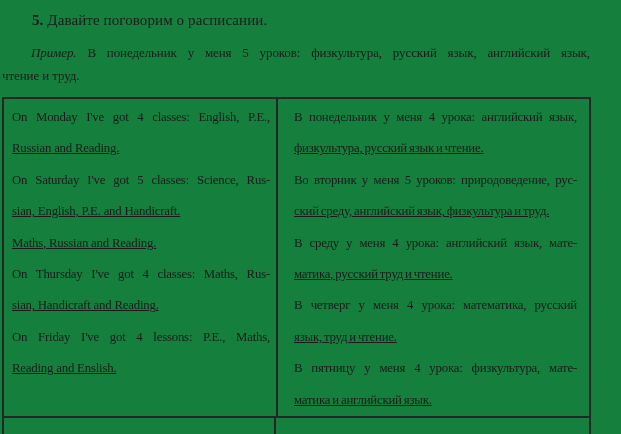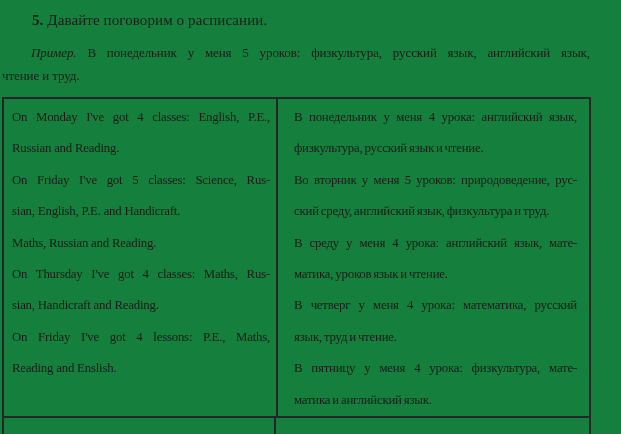--- a/index.html
+++ b/index.html
@@ -78,21 +78,21 @@
     line-height: 31.4px;
     font-size: 12.8px;
     letter-spacing: -0.2px;
     white-space: nowrap;
     overflow: hidden;
     text-align: justify;
     text-align-last: justify;
     text-justify: inter-word;
   }
   .cell.ru .ln { word-spacing: -1px; }
-  .ln.last { text-align-last: left; }
+  .ln.last { text-align-last: left; text-decoration: underline; }
   .stub {
     position: absolute;
     top: 418px;
     height: 16px;
     width: 2px;
     background: #262626;
   }
   .stub.s-left  { left: 2px; }
   .stub.s-mid   { left: 274px; }
   .stub.s-right { left: 589px; }
@@ -110,35 +110,35 @@
   <div class="ex-line1">
     <span class="ex-label">Пример.</span>
     <span>В понедельник у меня 5 уроков: физкультура, русский язык, английский язык,</span>
   </div>
   <div class="ex-line2">чтение и труд.</div>
 
   <div class="ttable">
     <div class="cell en">
       <div class="ln">On Monday I've got 4 classes: English, P.E.,</div>
       <div class="ln last">Russian and Reading.</div>
-      <div class="ln">On Friday I've got 5 classes: Science, Rus-</div>
+      <div class="ln">On Saturday I've got 5 classes: Science, Rus-</div>
       <div class="ln last">sian, English, P.E. and Handicraft.</div>
       <div class="ln last">Maths, Russian and Reading.</div>
       <div class="ln">On Thursday I've got 4 classes: Maths, Rus-</div>
       <div class="ln last">sian, Handicraft and Reading.</div>
       <div class="ln">On Friday I've got 4 lessons: P.E., Maths,</div>
       <div class="ln last">Reading and Enslish.</div>
     </div>
     <div class="cell ru">
       <div class="ln">В понедельник у меня 4 урока: английский язык,</div>
       <div class="ln last">физкультура, русский язык и чтение.</div>
       <div class="ln">Во вторник у меня 5 уроков: природоведение, рус-</div>
       <div class="ln last">ский среду, английский язык, физкультура и труд.</div>
       <div class="ln">В среду у меня 4 урока: английский язык, мате-</div>
-      <div class="ln last">матика, уроков язык и чтение.</div>
+      <div class="ln last">матика, русский труд и чтение.</div>
       <div class="ln">В четверг у меня 4 урока: математика, русский</div>
       <div class="ln last">язык, труд и чтение.</div>
       <div class="ln">В пятницу у меня 4 урока: физкультура, мате-</div>
       <div class="ln last">матика и английский язык.</div>
     </div>
   </div>
 
   <div class="stub s-left"></div>
   <div class="stub s-mid"></div>
   <div class="stub s-right"></div>

